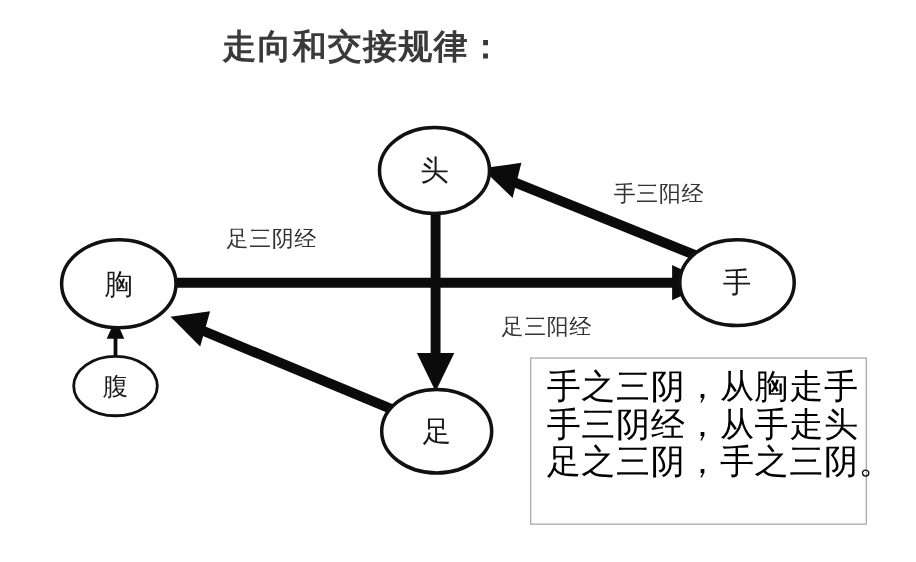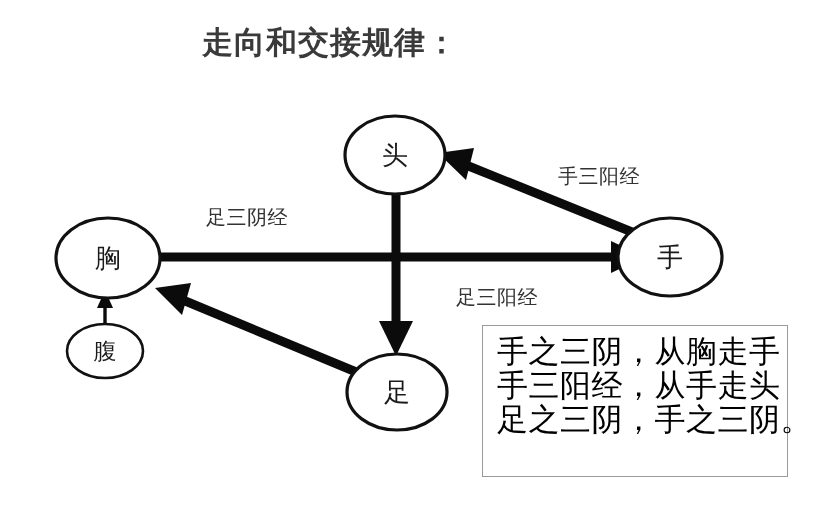--- a/index.html
+++ b/index.html
@@ -168,17 +168,17 @@
     </g>
 
   </svg>
 
   <div class="edge-label" id="label-hand-yin">足三阴经</div>
   <div class="edge-label" id="label-hand-yang">手三阳经</div>
   <div class="edge-label" id="label-foot-yang">足三阳经</div>
 
   <div id="legend-box">
     <div class="legend-line">手之三阴，从胸走手</div>
-    <div class="legend-line">手三阳经，从手走头</div>
+    <div class="legend-line">手三阴经，从手走头</div>
     <div class="legend-line">足之三阴，手之三阴。</div>
   </div>
 
 </div>
 
 </body></html>

